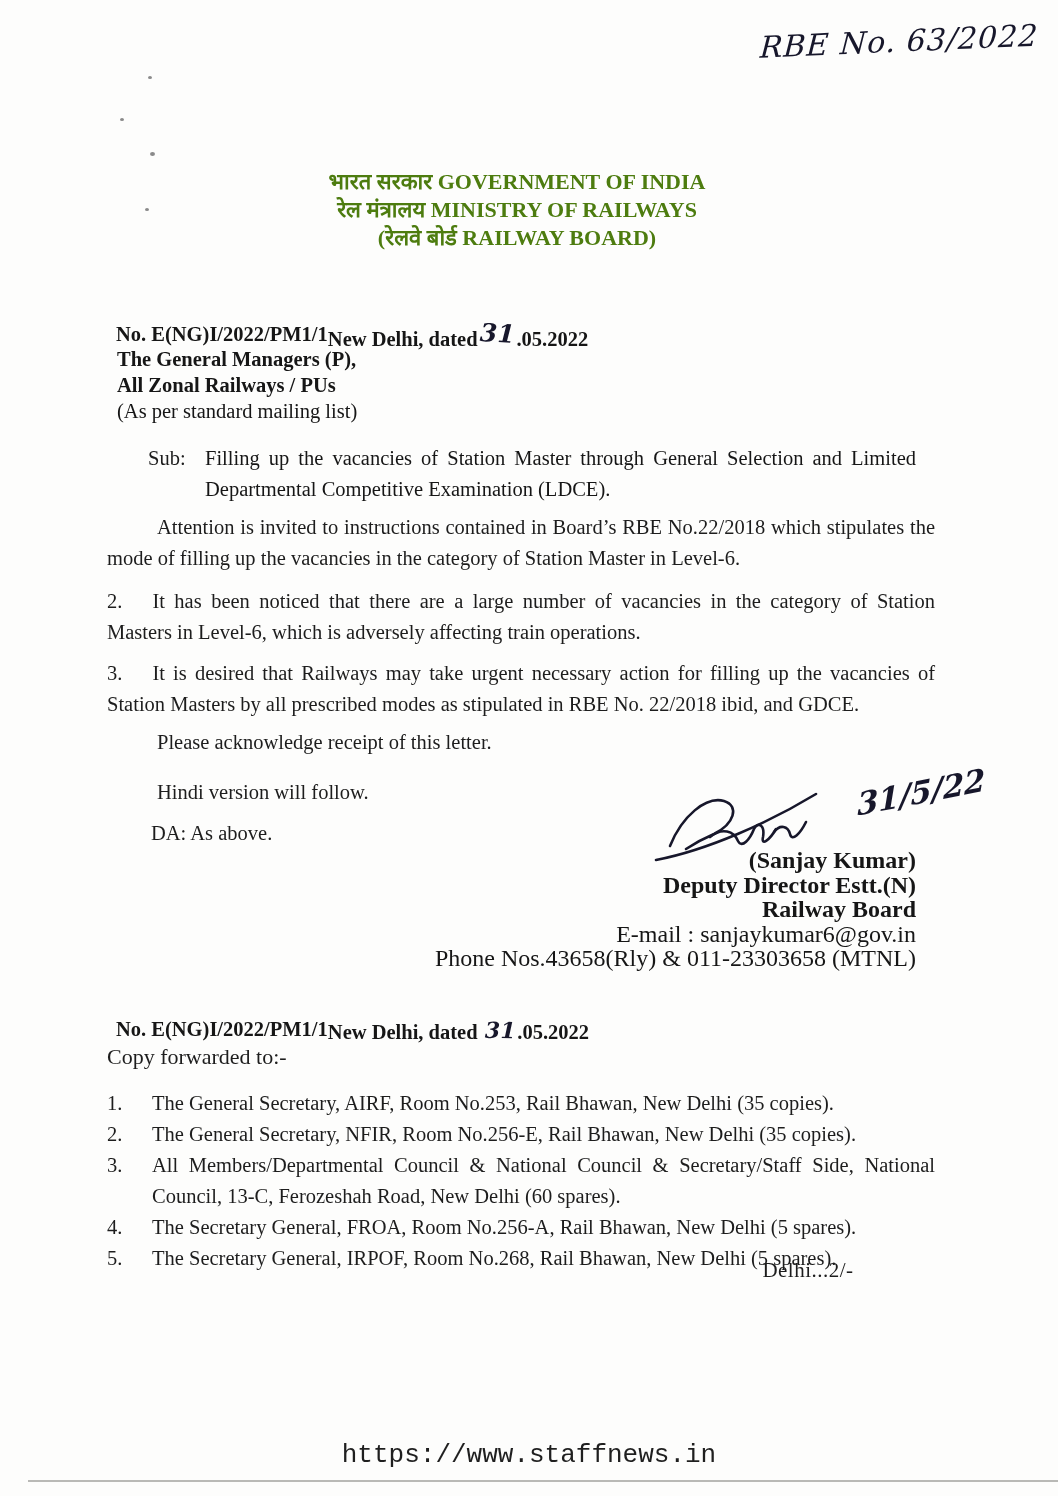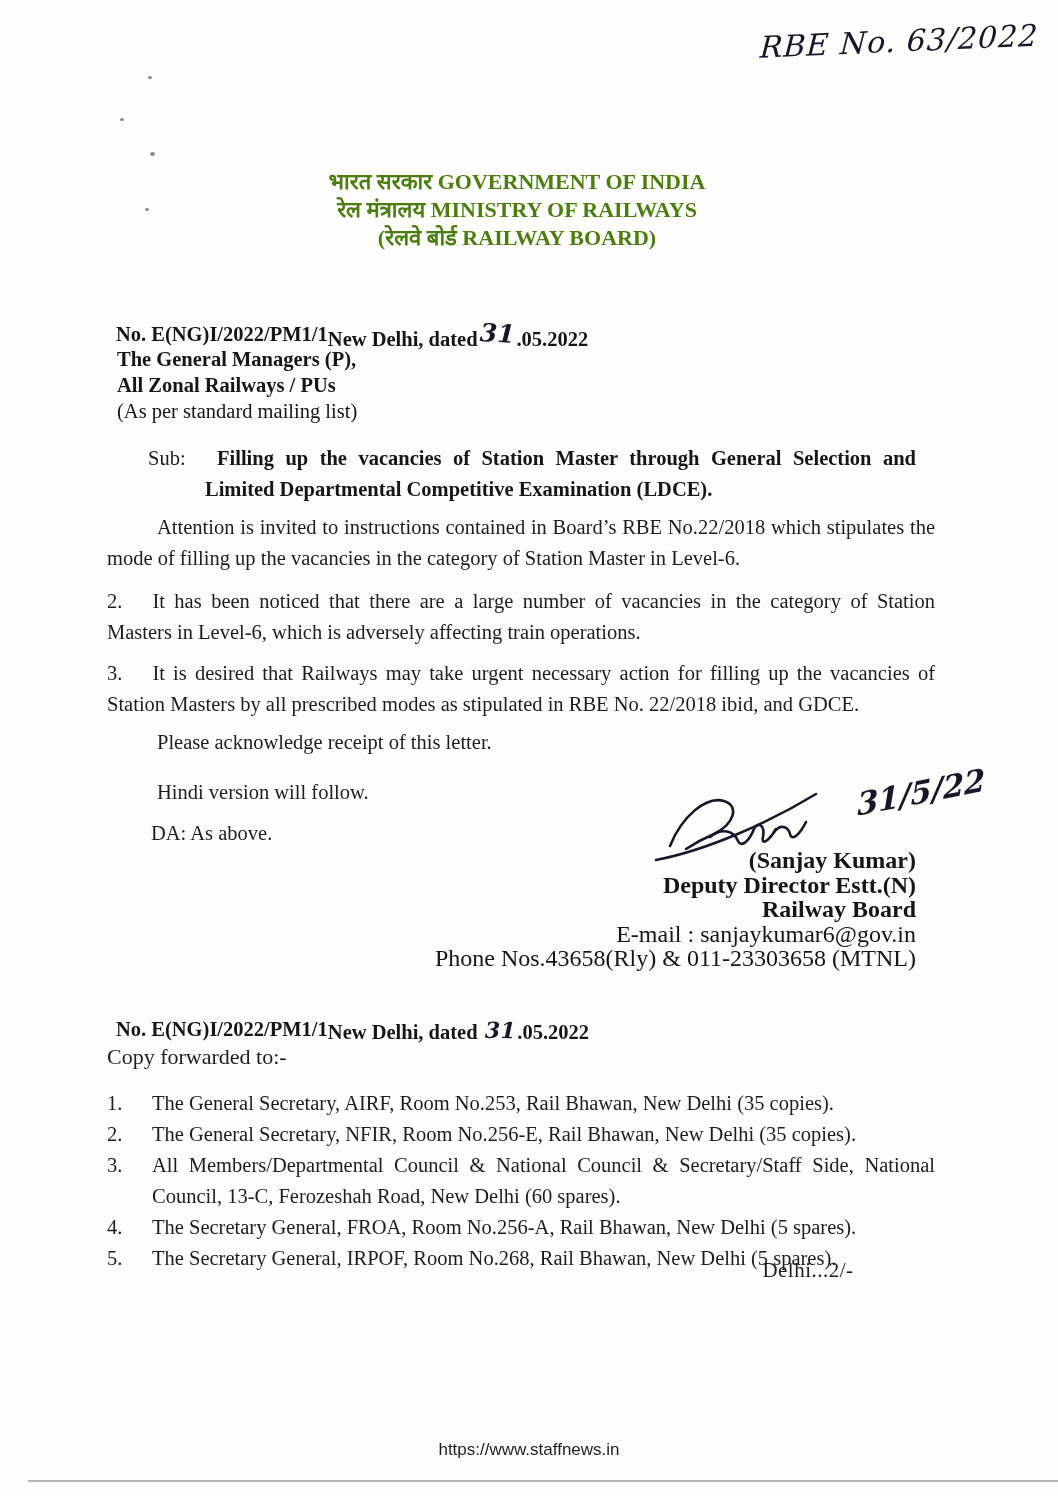--- a/index.html
+++ b/index.html
@@ -47,21 +47,21 @@
     position:absolute; top:346px; left:107px;
     font-size:20.5px; line-height:26px; color:#161616;margin-left:10px;
   }
   .addressee .b{ font-weight:bold; }
   .subject{
     position:absolute; top:443px; left:148px; width:768px;
     font-size:20.5px; line-height:31px; text-align:justify;
     padding-left:57px; box-sizing:border-box; position:absolute;
   }
   .subject .sub-label{ position:absolute; left:0; top:0; font-weight:normal; }
-  .subject .sub-text{ font-weight:bold; color:#161616;margin-left:12px; }
+  .subject .sub-text{ font-weight:normal; color:#161616; }
   .bodypara{
     position:absolute; left:107px; width:828px;
     font-size:20.5px; line-height:31px; text-align:justify;
   }
   .p1{ top:512px; text-indent:50px; }
   .p2{ top:586px; }
   .p3{ top:658px; }
   .num-gap{ display:inline-block; width:30px; }
   .single-line{ position:absolute; left:157px; font-size:20.5px; white-space:nowrap; }
   .ack{ top:731px; }
@@ -92,22 +92,22 @@
     font-size:20.5px; line-height:31px; text-align:justify;
   }
   .copy-item .inum{ position:absolute; left:0; top:0; }
   .contd{
     position:absolute; left:700px; top:1258px; width:216px;
     text-align:center; font-size:21px; letter-spacing:0.5px;
   }
   .footer-url{
     position:absolute; left:0; top:1440px; width:1058px;
     text-align:center;
-    font-family:Liberation Sans, sans-serif;
-    font-size:17px; color:#1f1f1f;
+    font-family:Liberation Mono, monospace;
+    font-size:26px; color:#1f1f1f;
   }
   .footer-line{
     position:absolute; left:28px; right:0; top:1480px; height:2px;
     background:#b9b9b6;
   }
   .speck{ position:absolute; background:#8a8a8a; border-radius:50%; }
   .sk1{ left:148px; top:76px; width:4px; height:3px; }
   .sk2{ left:120px; top:118px; width:4px; height:3px; }
   .sk3{ left:150px; top:152px; width:5px; height:4px; }
   .sk4{ left:145px; top:208px; width:4px; height:3px; }

